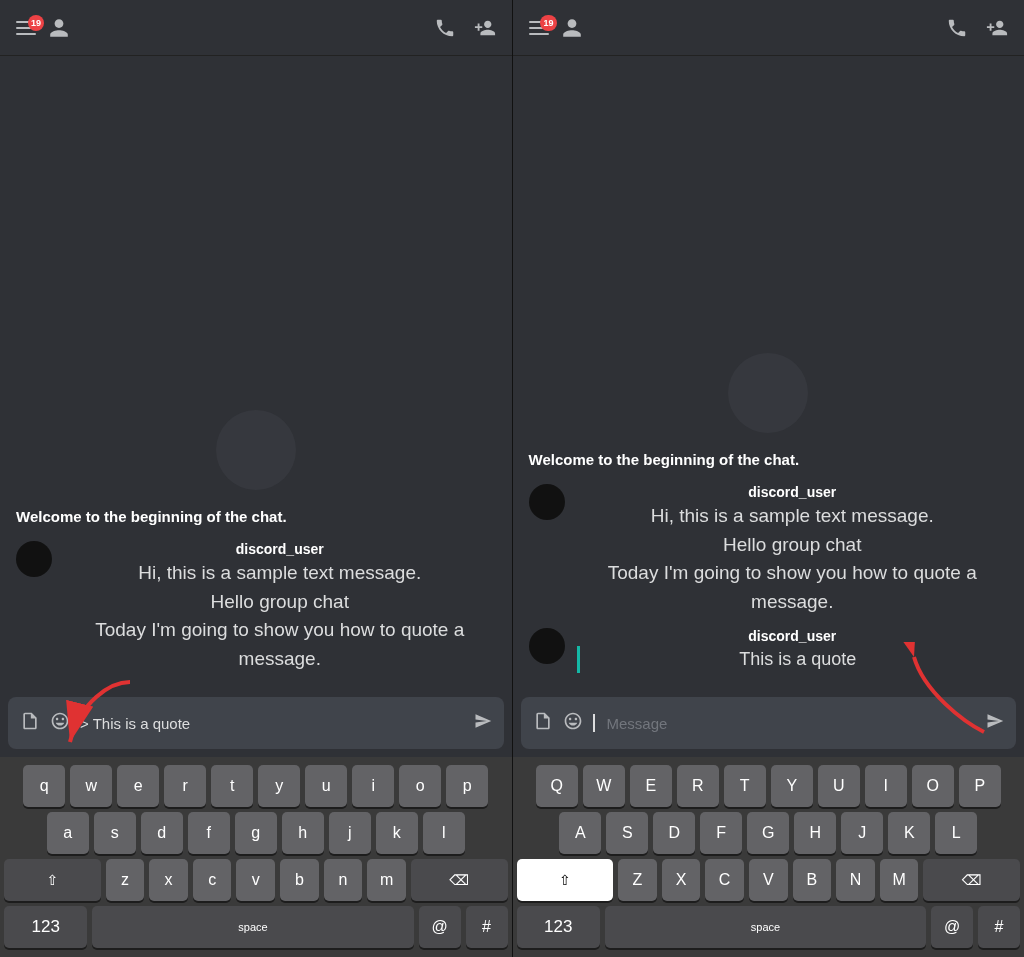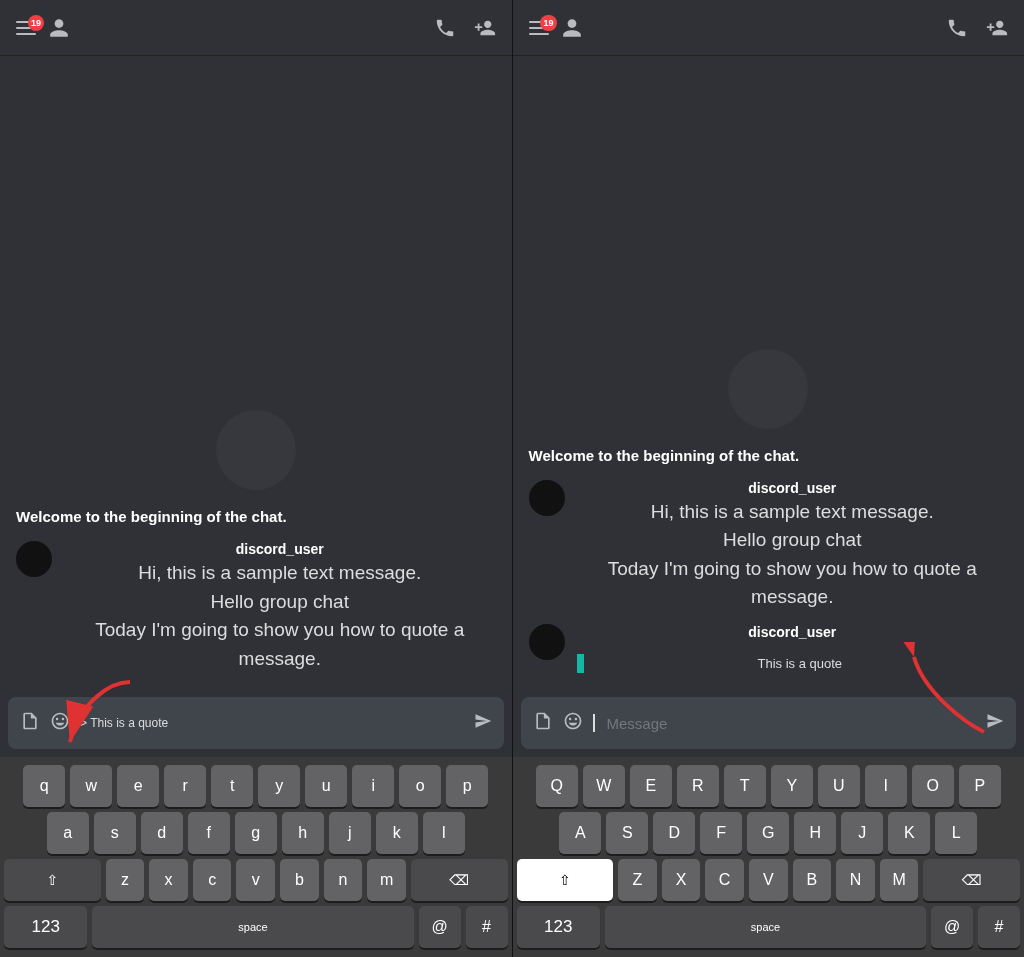--- a/index.html
+++ b/index.html
@@ -131,25 +131,25 @@
     }
     .message-text {
       color: #dcddde;
       font-size: 19px;
       line-height: 1.5;
     }
 
     
     .quote-text {
       color: #dcddde;
-      font-size: 13px;
+      font-size: 18px;
       line-height: 1.5;
-      border-left: 7px solid #14b8a6;
+      border-left: 3px solid #14b8a6;
       padding-left: 8px;
-      margin-top: 14px;
+      margin-top: 2px;
     }
 
     
     .input-bar {
       height: 52px;
       background: #40444b;
       display: flex;
       align-items: center;
       padding: 0 12px;
       gap: 10px;
@@ -175,21 +175,21 @@
     }
     .send-icon {
       color: #b9bbbe;
       font-size: 16px;
       cursor: pointer;
     }
 
     
     .input-bar-text {
       color: #dcddde;
-      font-size: 12px;
+      font-size: 15px;
     }
 
     
     .keyboard {
       background: #3a3a3a;
       padding: 8px 4px 4px;
       flex-shrink: 0;
     }
     .key-row {
       display: flex;

